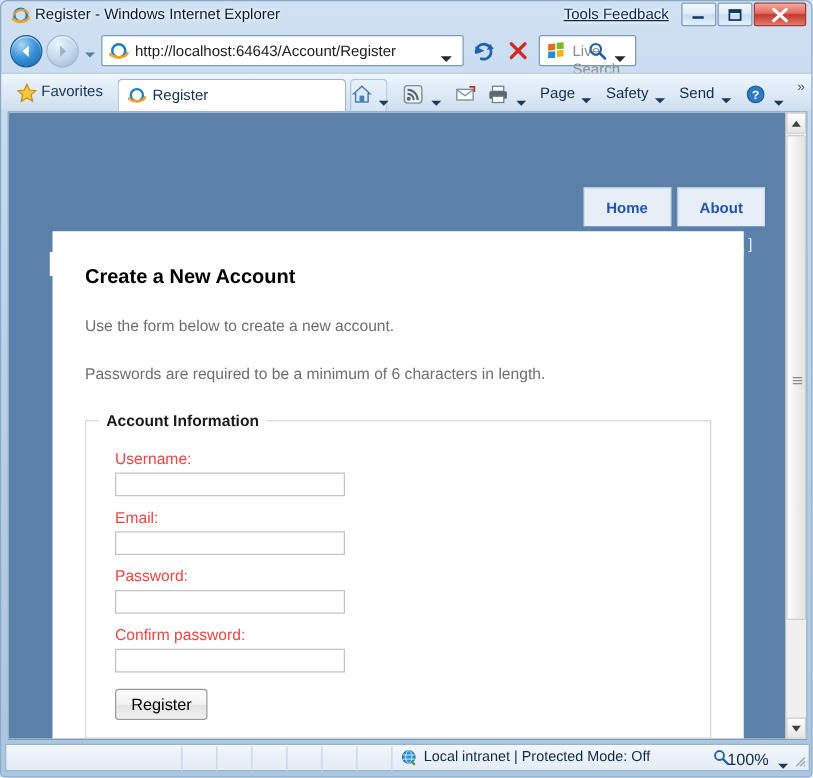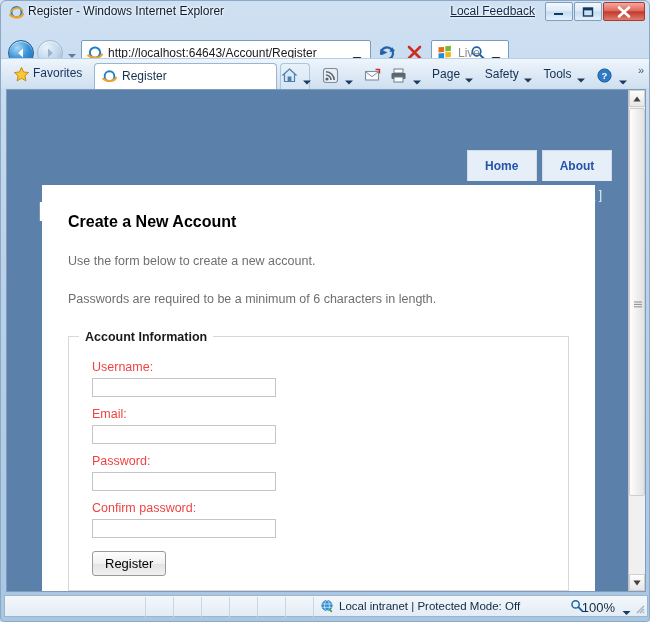--- a/index.html
+++ b/index.html
@@ -50,21 +50,21 @@
   #btn-min { right: 78px; width: 28px;
     background: linear-gradient(180deg,#f3f8fd 0%,#dceaf7 48%,#c6dcf0 52%,#e3f0fb 100%); }
   #btn-max { right: 49px; width: 28px;
     background: linear-gradient(180deg,#f3f8fd 0%,#dceaf7 48%,#c6dcf0 52%,#e3f0fb 100%); }
   #btn-close { right: 6px; width: 42px;
     background: linear-gradient(180deg,#f3a9a0 0%,#e2695c 45%,#c33a2c 52%,#e07b6d 100%);
     border-color: #a83b2d; }
   .winbtn svg { position: absolute; left: 50%; top: 50%; transform: translate(-50%,-50%); }
 
   
-  #navrow { position: absolute; left: 0; top: 36px; width: 516px; height: 32px; }
+  #navrow { position: absolute; left: 0; top: 24px; width: 516px; height: 32px; }
   .navarrow {
     position: absolute; top: 3px; width: 26px; height: 26px; border-radius: 50%;
   }
   #nav-back {
     left: 7px;
     background: radial-gradient(circle at 35% 28%, #a8d8f8 0%, #3e96d8 45%, #0a62ad 100%);
     border: 1px solid #1c5f96;
     box-shadow: inset 0 1px 1px rgba(255,255,255,.7);
   }
   #nav-forward {
@@ -266,21 +266,21 @@
 
   <div id="titlebar">
     <span id="title-icon">
       <svg width="15" height="15" viewBox="0 0 16 16">
         <ellipse cx="8" cy="7.6" rx="5.4" ry="5.4" fill="none" stroke="#1e7fc4" stroke-width="2.2"></ellipse>
         <path d="M1.3 10.6 C5 14.4 13 14 15 9.6" fill="none" stroke="#f0a22e" stroke-width="2.4" stroke-linecap="round"></path>
         <path d="M2.2 7 C5 2.5 12 2 14.2 5.6" fill="none" stroke="#f0a22e" stroke-width="2.2" stroke-linecap="round" opacity=".85"></path>
       </svg>
     </span>
     <span id="title-text">Register - Windows Internet Explorer</span>
-    <span id="send-feedback">Local Feedback</span>
+    <span id="send-feedback">Tools Feedback</span>
 
     <div class="winbtn" id="btn-min">
       <svg width="12" height="10" viewBox="0 0 12 10">
           <rect x="1" y="6" width="9" height="2" fill="#123a5e"></rect>
         </svg>
     </div>
     <div class="winbtn" id="btn-max">
       <svg width="12" height="11" viewBox="0 0 12 11">
         <rect x="1.5" y="1.5" width="9" height="8" fill="none" stroke="#123a5e" stroke-width="1.4"></rect>
         <rect x="1.5" y="1.5" width="9" height="2.4" fill="#123a5e"></rect>
@@ -453,21 +453,21 @@
       <span class="cmditem">
         <span>Safety</span>
         <span class="caret">
           <svg width="8" height="5" viewBox="0 0 8 5">
               <path d="M0 0.5 L4 4.5 L8 0.5 Z" fill="#1b3a5c"></path>
             </svg>
         </span>
       </span>
 
       <span class="cmditem">
-        <span>Tools</span>
+        <span>Send</span>
         <span class="caret">
           <svg width="8" height="5" viewBox="0 0 8 5">
               <path d="M0 0.5 L4 4.5 L8 0.5 Z" fill="#1b3a5c"></path>
             </svg>
         </span>
       </span>
 
       <span class="cmditem">
         <span class="cmdicon">
           <svg width="17" height="17" viewBox="0 0 17 17">

